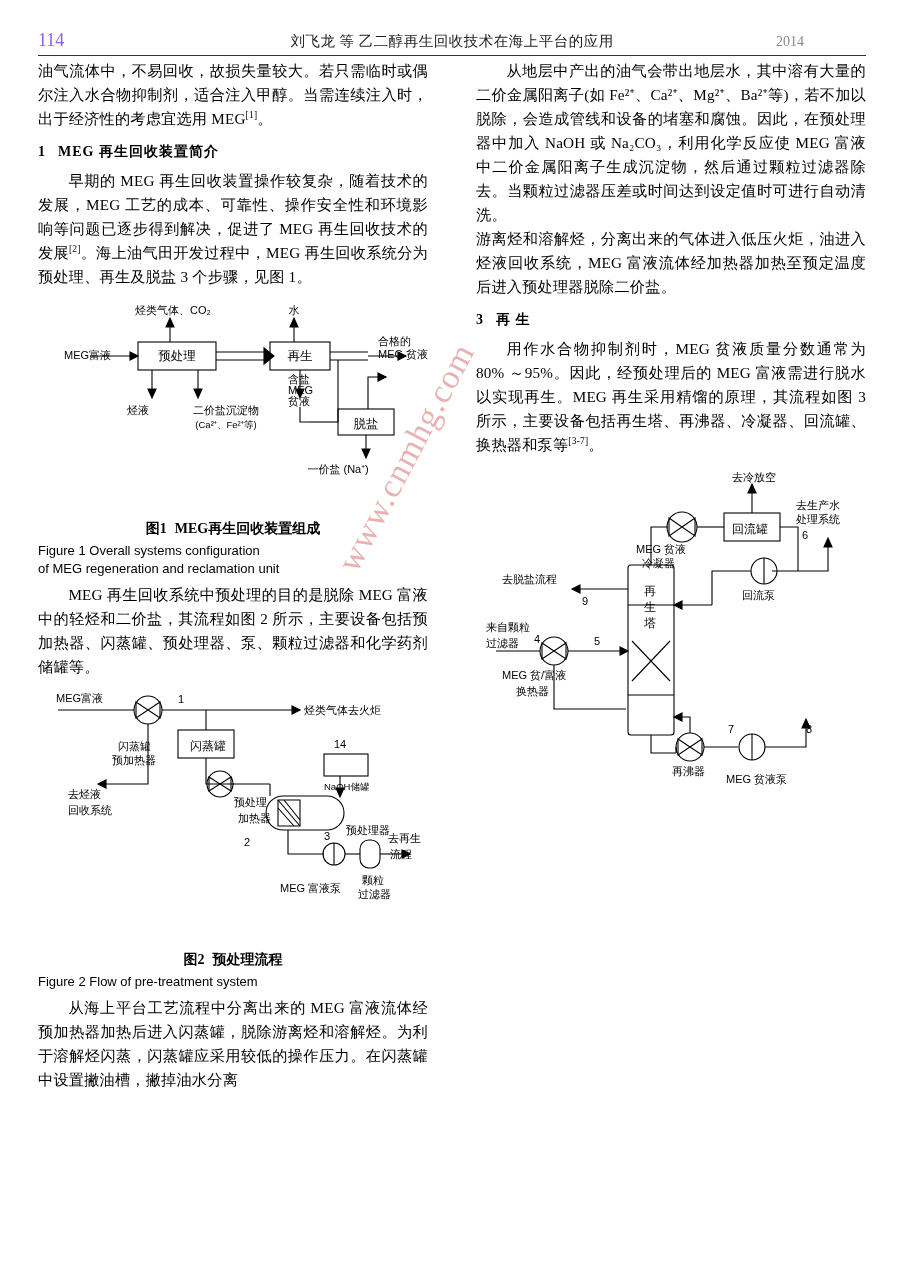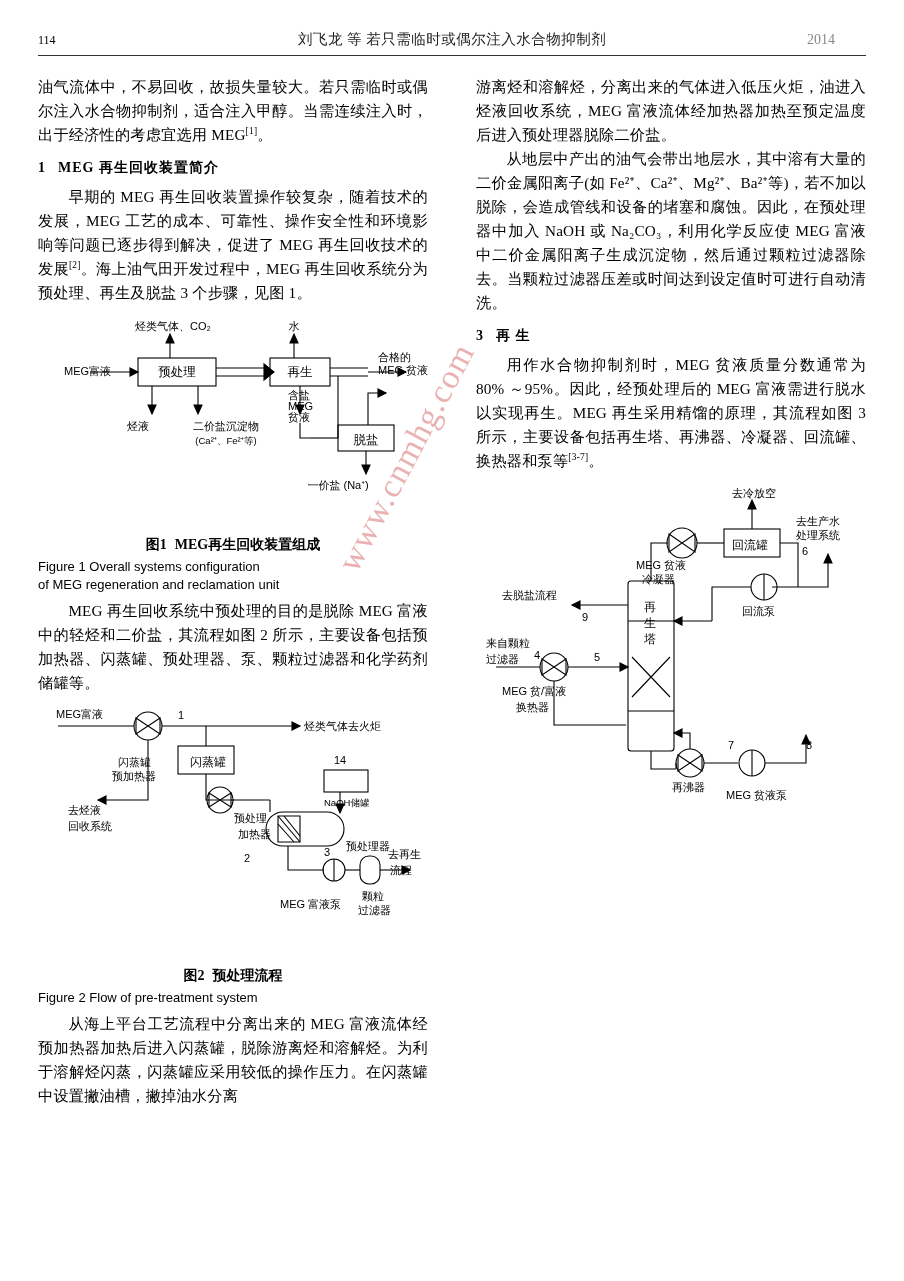--- a/index.html
+++ b/index.html
@@ -17,31 +17,31 @@
     box-sizing:border-box;
     padding:0;
   }
   
   .header {
     position:absolute; top:30px; left:38px; width:828px;
     display:flex; align-items:baseline;
     font-size:14.5px;
     color:#222;
   }
-  .header .pageno { width:90px; color:#000000; font-size:12px;}
+  .header .pageno { width:90px; color:#8b5cf6; font-size:18px;}
   .header .center { flex:1; text-align:center; letter-spacing:0.5px;}
-  .header .year { width:90px; text-align:center; color:#888; font-size:14px;}
+  .header .year { width:90px; text-align:left; color:#888; font-size:14px;}
   .header-rule {
     position:absolute; top:55px; left:38px; width:828px;
     border-bottom:1.2px solid #333;
   }
   
   .col {
     position:absolute;
-    top:75px;
+    top:59px;
     width:390px;
     font-size:15.2px;
     line-height:1.58;
     text-align:justify;
   }
   .col.left { left:38px; }
   .col.right { left:476px; }
 
   p.body {
     margin:0 0 0 0;
@@ -91,21 +91,21 @@
   .f-txt { font-family:"Liberation Sans", sans-serif; font-size:11px; }
   .f-txt-s { font-family:"Liberation Sans", sans-serif; font-size:9.5px; }
 </style>
 </head>
 <body>
 
 <div class="page">
 
   <div class="header">
     <div class="pageno">114</div>
-    <div class="center">刘飞龙 等   若只需临时或偶尔注入水合物抑制剂</div>
+    <div class="center">刘飞龙 等   乙二醇再生回收技术在海上平台的应用</div>
     <div class="year">2014</div>
   </div>
   <div class="header-rule"></div>
 
   <div class="watermark">www.cnmhg.com</div>
 
   <div class="col left">
 
     <p class="body noindent"><span>油气流体中，不易回收，故损失量较大。若只需临时或偶尔注入水合物抑制剂，适合注入甲醇。当需连续注入时，出于经济性的考虑宜选用 MEG</span><sup>[1]</sup><span>。</span></p>
 
@@ -265,23 +265,23 @@
         <span class="fnum">图2</span><span>预处理流程</span>
       </div>
       <div class="figcap-en">Figure 2   Flow  of  pre-treatment  system</div>
     </div>
 
     <p class="body">从海上平台工艺流程中分离出来的 MEG 富液流体经预加热器加热后进入闪蒸罐，脱除游离烃和溶解烃。为利于溶解烃闪蒸，闪蒸罐应采用较低的操作压力。在闪蒸罐中设置撇油槽，撇掉油水分离</p>
   </div>
 
   <div class="col right">
 
+    <p class="body">从地层中产出的油气会带出地层水，其中溶有大量的二价金属阳离子(如 Fe²⁺、Ca²⁺、Mg²⁺、Ba²⁺等)，若不加以脱除，会造成管线和设备的堵塞和腐蚀。因此，在预处理器中加入 NaOH 或 Na₂CO₃，利用化学反应使 MEG 富液中二价金属阳离子生成沉淀物，然后通过颗粒过滤器除去。当颗粒过滤器压差或时间达到设定值时可进行自动清洗。</p>
+
     <p class="body noindent">游离烃和溶解烃，分离出来的气体进入低压火炬，油进入烃液回收系统，MEG 富液流体经加热器加热至预定温度后进入预处理器脱除二价盐。</p>
-
-    <p class="body">从地层中产出的油气会带出地层水，其中溶有大量的二价金属阳离子(如 Fe²⁺、Ca²⁺、Mg²⁺、Ba²⁺等)，若不加以脱除，会造成管线和设备的堵塞和腐蚀。因此，在预处理器中加入 NaOH 或 Na₂CO₃，利用化学反应使 MEG 富液中二价金属阳离子生成沉淀物，然后通过颗粒过滤器除去。当颗粒过滤器压差或时间达到设定值时可进行自动清洗。</p>
 
     <div class="sec">
       <span class="num">3</span><span>再  生</span>
     </div>
 
     <p class="body"><span>用作水合物抑制剂时，MEG 贫液质量分数通常为 80% ～95%。因此，经预处理后的 MEG 富液需进行脱水以实现再生。MEG 再生采用精馏的原理，其流程如图 3 所示，主要设备包括再生塔、再沸器、冷凝器、回流罐、换热器和泵等</span><sup>[3-7]</sup><span>。</span></p>
 
 
     <div class="figblock">
       <svg width="390" height="320" viewBox="0 0 390 320">

